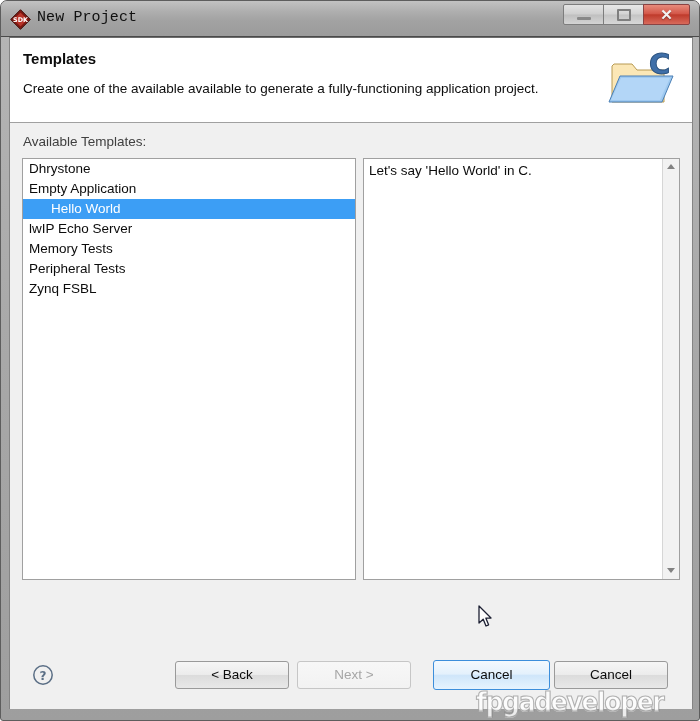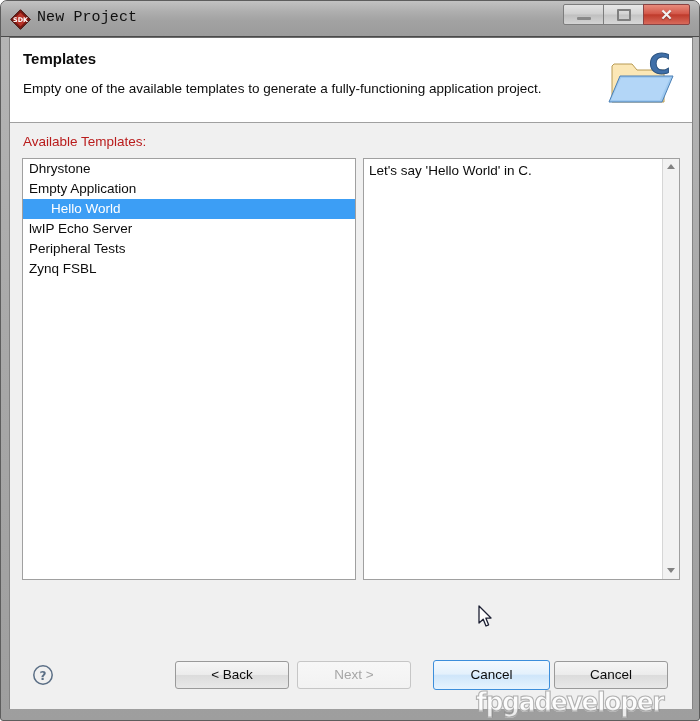--- a/index.html
+++ b/index.html
@@ -154,21 +154,21 @@
     position: absolute;
     left: 0; top: 86px;
     width: 682px; height: 585px;
     background: #f0f0f0;
   }
 
   #avail-label {
     position: absolute;
     left: 13px; top: 10px;
     font-size: 13.5px;
-    color: #b91c1c;
+    color: #404040;
   }
 
   
   #tpl-list {
     position: absolute;
     left: 12px; top: 34px;
     width: 334px; height: 422px;
     box-sizing: border-box;
     background: #ffffff;
     border: 1px solid #a0a0a0;
@@ -335,21 +335,21 @@
     </div>
     <div class="winbtn" id="btn-close">
       <div class="glyph">✕</div>
     </div>
   </div>
 
   <div id="client">
 
     <div id="header">
       <div id="header-title">Templates</div>
-      <div id="header-desc">Empty one of the available templates to generate a fully-functioning application project.</div>
+      <div id="header-desc">Create one of the available available to generate a fully-functioning application project.</div>
 
       <svg id="header-icon" viewBox="0 0 70 66">
 
         <path d="M6,20 L6,56 L58,56 L58,24 L31,24 L26,18 L8,18 Z" fill="#fbe7b6" stroke="#b89a52" stroke-width="1"></path>
 
         <text x="43" y="28" font-family="DejaVu Sans, sans-serif" font-size="29" font-weight="bold" fill="#3f6fa8" stroke="#2d5481" stroke-width="1">C</text>
 
         <path d="M3,56 L14,30 L67,30 L56,56 Z" fill="#9ec9f0" stroke="#4a7fb5" stroke-width="1"></path>
         <path d="M5,54 L15,32 L64,32 L54,54 Z" fill="#bcdcfa" opacity="0.7"></path>
       </svg>
@@ -357,20 +357,21 @@
 
     <div id="body">
 
       <div id="avail-label">Available Templates:</div>
 
       <div id="tpl-list">
         <div class="tpl-row">Dhrystone</div>
         <div class="tpl-row">Empty Application</div>
         <div class="tpl-row selected">Hello World</div>
         <div class="tpl-row">lwIP Echo Server</div>
+        <div class="tpl-row">Memory Tests</div>
         <div class="tpl-row">Peripheral Tests</div>
         <div class="tpl-row">Zynq FSBL</div>
       </div>
 
       <div id="desc-panel">
         <div id="desc-text">Let's say 'Hello World' in C.</div>
 
         <div id="desc-scroll">
           <div class="sb-arrow up">
             <div class="tri"></div>

